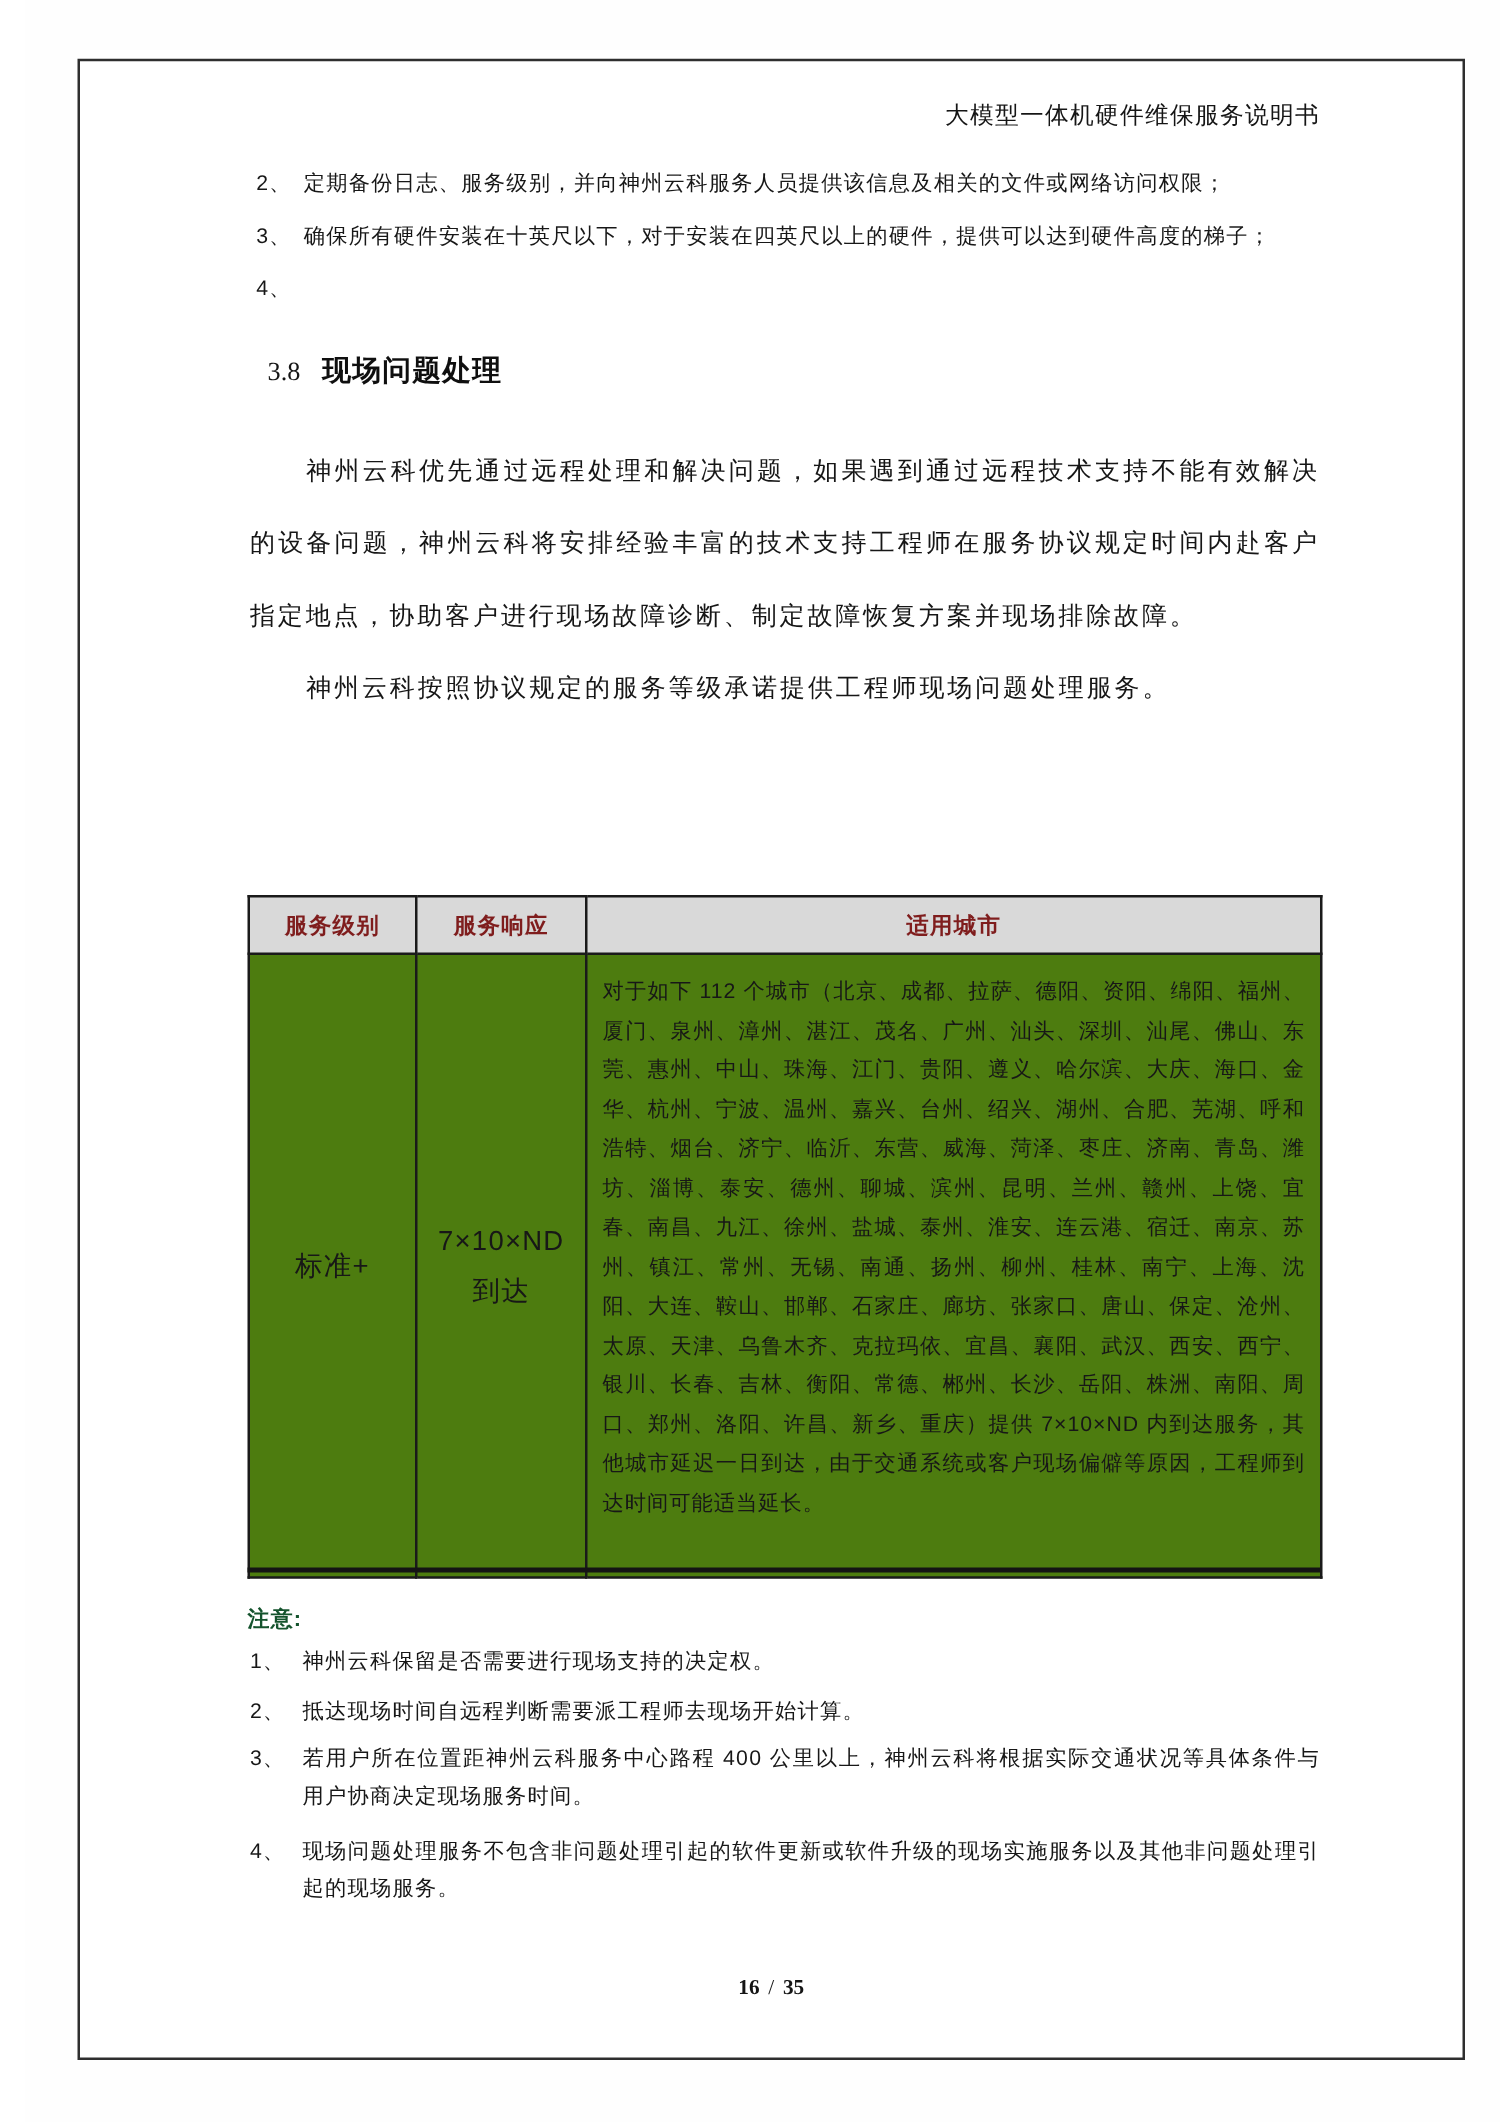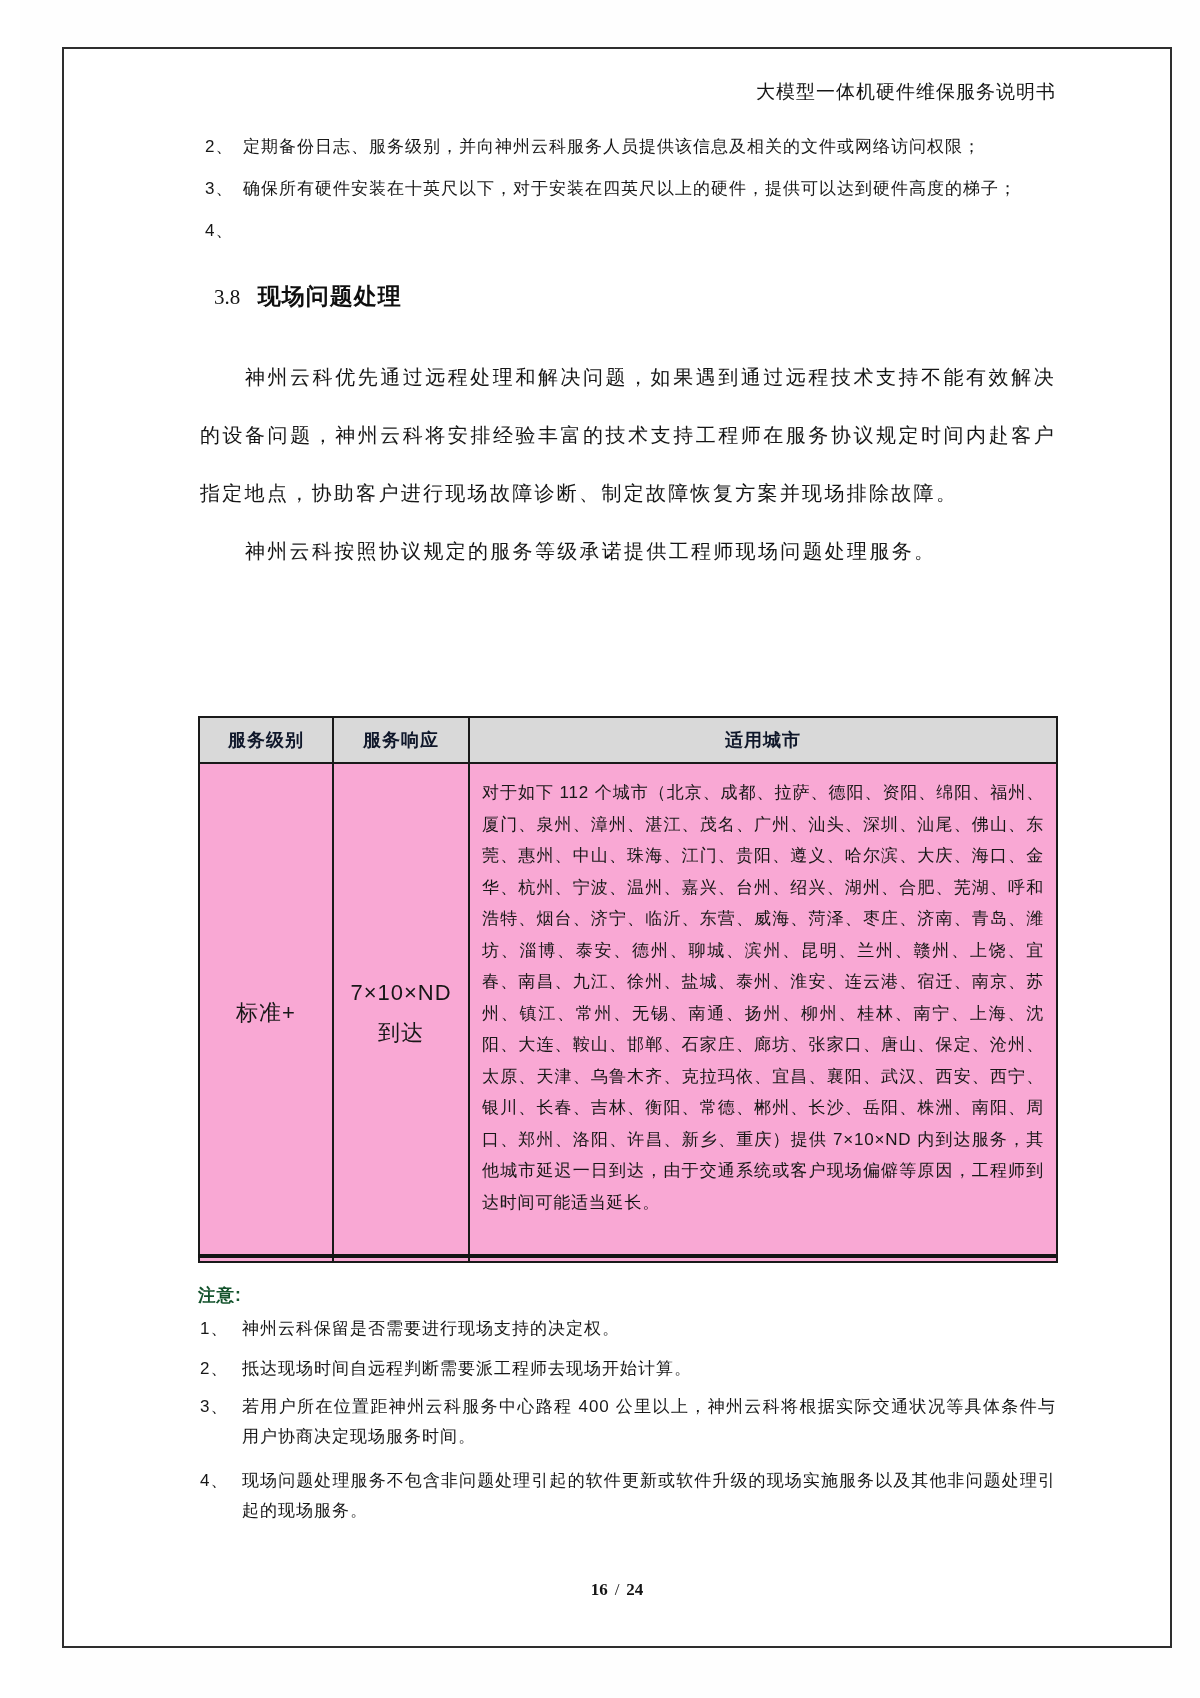--- a/index.html
+++ b/index.html
@@ -35,24 +35,24 @@
   }
   table.svc-table{
     position:absolute;left:178px;top:716px;width:860px;
     border-collapse:collapse;table-layout:fixed;
     border:2px solid #1a1a1a;
   }
   table.svc-table col.c1{width:134px;}
   table.svc-table col.c2{width:136px;}
   table.svc-table th{
     height:42px;background:#d9d9d9;border:2px solid #1a1a1a;
-    font-size:18px;font-weight:bold;letter-spacing:1px;text-align:center;color:#0f172a;
+    font-size:18px;font-weight:bold;letter-spacing:1px;text-align:center;color:#7f1d1d;
   }
   table.svc-table td{
-    border:2px solid #1a1a1a;background:#f9a8d4;
+    border:2px solid #1a1a1a;background:#4d7c0f;
   }
   td.cell-center{
     text-align:center;vertical-align:middle;font-size:22px;letter-spacing:1px;color:#171717;
   }
   td.cell-center .resp-line{line-height:40px;}
   td.cities-cell{
     vertical-align:top;height:469px;padding:13px 12px 15px 12px;
     font-size:17px;letter-spacing:0.8px;line-height:31.5px;
     text-align:justify;text-justify:inter-ideograph;color:#171717;
   }
@@ -146,16 +146,16 @@
   <div class="note-item" style="top:1392px;">
     <span class="num">3、</span>
     <span class="txt">若用户所在位置距神州云科服务中心路程 400 公里以上，神州云科将根据实际交通状况等具体条件与用户协商决定现场服务时间。</span>
   </div>
   <div class="note-item" style="top:1466px;">
     <span class="num">4、</span>
     <span class="txt">现场问题处理服务不包含非问题处理引起的软件更新或软件升级的现场实施服务以及其他非问题处理引起的现场服务。</span>
   </div>
 
   <div class="footer">
-    <span>16</span><span class="sep">/</span><span>24</span>
+    <span>16</span><span class="sep">/</span><span>35</span>
   </div>
 
 </div>
 
 </body></html>

